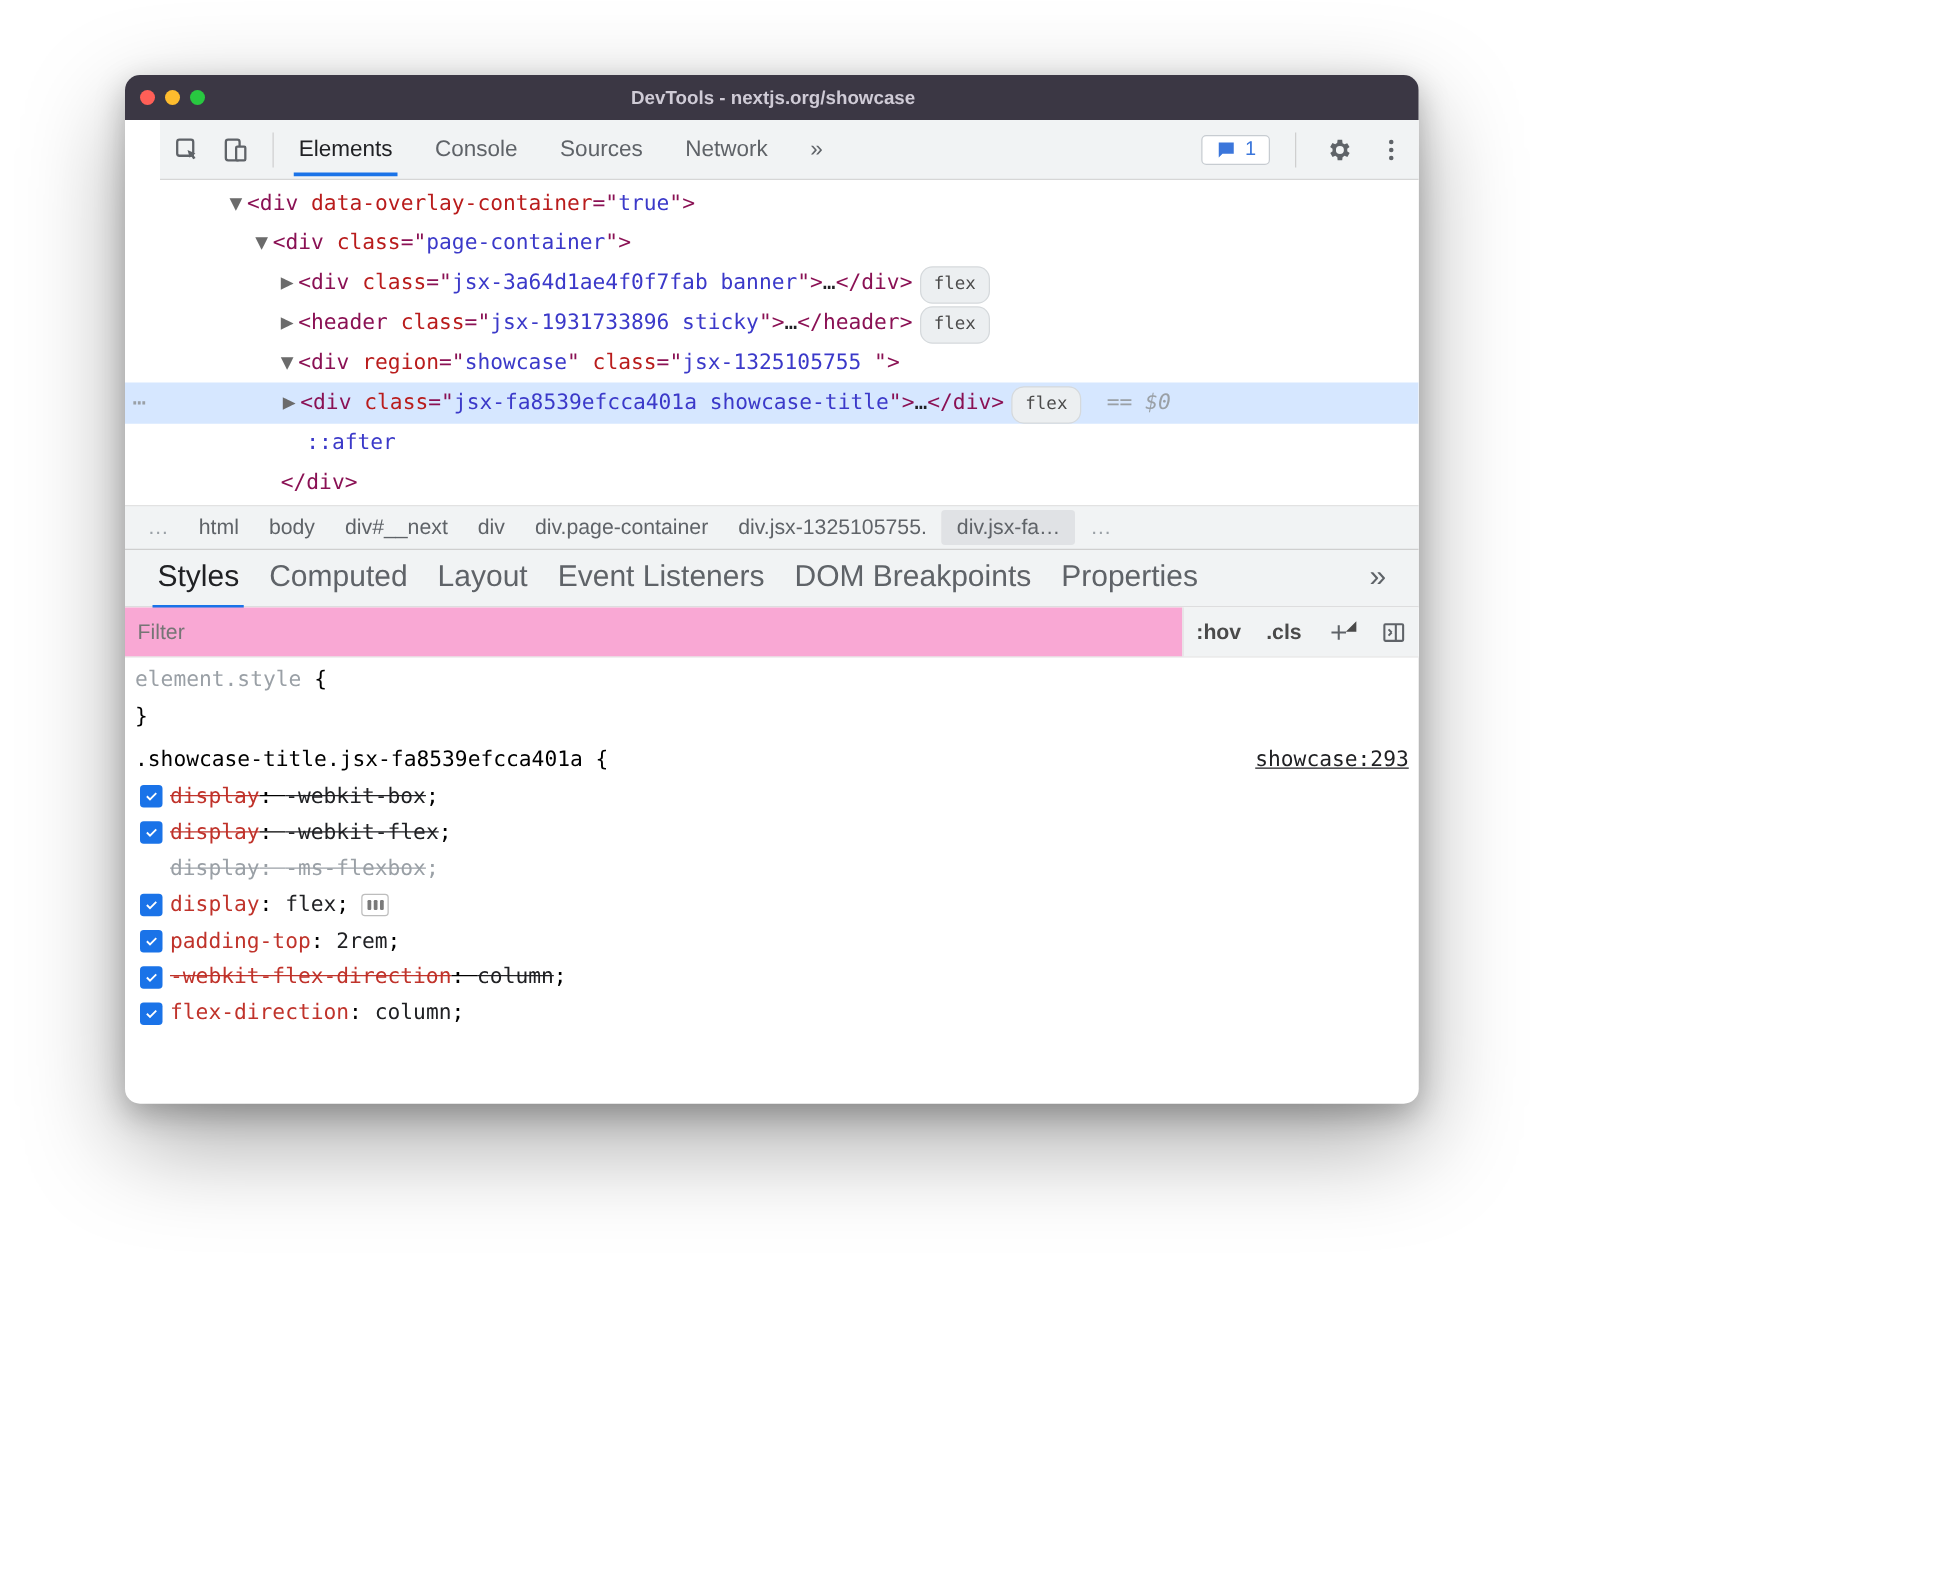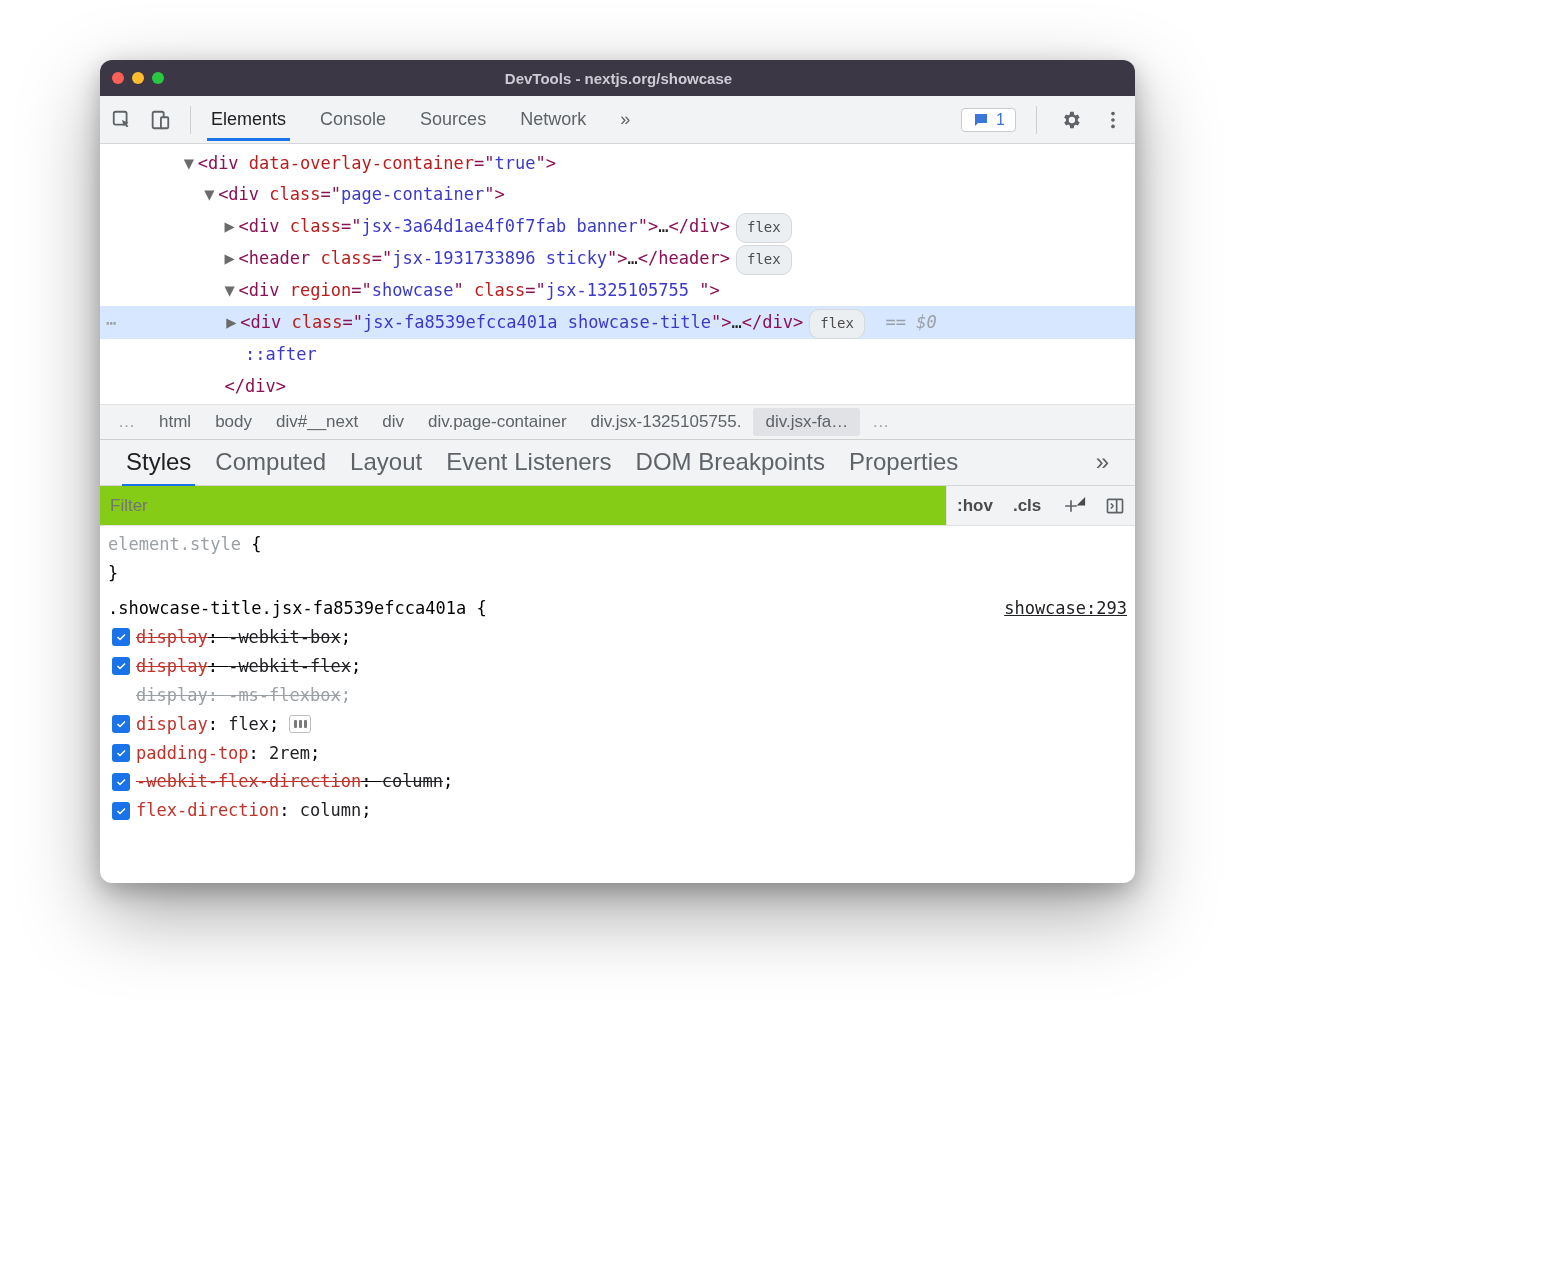--- a/index.html
+++ b/index.html
@@ -7,21 +7,21 @@
   .window {
     position: absolute; left: 100px; top: 60px; width: 1035px; height: 823px;
     background: #fff; border-radius: 12px; overflow: hidden;
     box-shadow: 0 30px 80px rgba(0,0,0,0.35), 0 8px 24px rgba(0,0,0,0.25);
   }
   .titlebar { height: 36px; background: #3b3744; display:flex; align-items:center; padding:0 12px; }
   .traffic { display:flex; gap:8px; }
   .dot { width:12px; height:12px; border-radius:50%; }
   .dot.r{background:#ff5f57;} .dot.y{background:#febc2e;} .dot.g{background:#28c840;}
   .wtitle { flex:1; text-align:center; color:#cfcbd6; font-size:15px; font-weight:600; margin-left:-50px; }
-  .toolbar { height:48px; border-bottom:1px solid #d6d6d6; display:flex; align-items:center; padding:0 8px; gap:10px; background:#f1f3f4;}
+  .toolbar { height:48px; border-bottom:1px solid #d6d6d6; display:flex; align-items:center; padding:0 8px; gap:10px; background:#f1f3f4;margin-left:28px;}
   .tool-icon { width:28px; height:28px; display:flex; align-items:center; justify-content:center; color:#5f6368; }
   .tool-icon svg { width:22px; height:22px; }
   .vsep { width:1px; height:28px; background:#cfcfcf; margin:0 6px; }
   .main-tabs { display:flex; align-items:center; gap:26px; font-size:18px; color:#5f6368; }
   .main-tab { padding:10px 4px 8px; border-bottom:3px solid transparent; cursor:default;}
   .main-tab.active { color:#202124; border-bottom-color:#1a73e8; }
   .toolbar-right { margin-left:auto; display:flex; align-items:center; gap:14px; }
   .issue-chip { display:flex; align-items:center; gap:6px; border:1px solid #c7ccd1; border-radius:4px; padding:2px 10px; color:#3b76db; font-size:16px; background:#fff;}
   .elements-tree { font-family: Menlo, Consolas, monospace; font-size:17px; line-height:1.85; padding:4px 0 2px 0; overflow:hidden; position:relative; background:#fff; }
   .ln { white-space:pre; padding-left:12px; }
@@ -36,21 +36,21 @@
   .tok-tx { color:#202124; }
   .toggle { color:#6b6b6b; display:inline-block; width:14px; }
   .crumb-bar { height:36px; border-top:1px solid #e2e2e2; border-bottom:1px solid #cfcfcf; background:#f1f3f4; display:flex; align-items:center; font-size:17px; color:#5f6368; overflow:hidden; padding:0 6px; }
   .crumb { padding:4px 12px; white-space:nowrap; }
   .crumb.sel { background:#e0e2e5; border-radius:3px; }
   .crumb.dots{ color:#9aa0a6; }
   .styles-tabs { height:46px; display:flex; align-items:center; gap:16px; padding:0 22px; border-bottom:1px solid #d6d6d6; font-size:24px; color:#5f6368; background:#f1f3f4;}
   .styles-tab { padding:10px 4px 8px; border-bottom:3px solid transparent;}
   .styles-tab.active { color:#202124; border-bottom-color:#1a73e8;}
   .filter-bar { height:40px; display:flex; align-items:center; border-bottom:1px solid #e2e2e2; background:#fff;}
-  .filter-input { flex:1; height:100%; border:none; outline:none; font-size:17px; padding:16px 10px; color:#5f6368; background:#84cc16;}
+  .filter-input { flex:1; height:100%; border:none; outline:none; font-size:17px; padding:16px 10px; color:#5f6368; background:#f9a8d4;}
   .filter-ctrls { display:flex; align-items:flex-start; height:100%; border-left:1px solid #e2e2e2; background:#f1f3f4;}
   .fctrl { padding:0 10px; font-size:17px; color:#4a4a4a; font-weight:600; height:100%; display:flex; align-items:center;}
   .plus-btn svg, .panel-toggle svg { width:20px; height:20px; color:#5f6368;}
   .styles-body { font-family: Menlo, Consolas, monospace; font-size:17px; line-height:1.7; padding:4px 8px 8px 8px; }
   .rule-head { display:flex; }
   .rule-head .src { margin-left:auto; text-decoration:underline; color:#202124;}
   .prop-row { display:flex; align-items:center; gap:6px; padding-left:4px;}
   .cbox { width:18px; height:18px; border-radius:3px; background:#1a73e8; display:flex; align-items:center; justify-content:center; flex-shrink:0;}
   .cbox svg { width:12px; height:12px; stroke:#fff; stroke-width:3; fill:none;}
   .cbox-ph { width:18px; height:18px; flex-shrink:0;}

